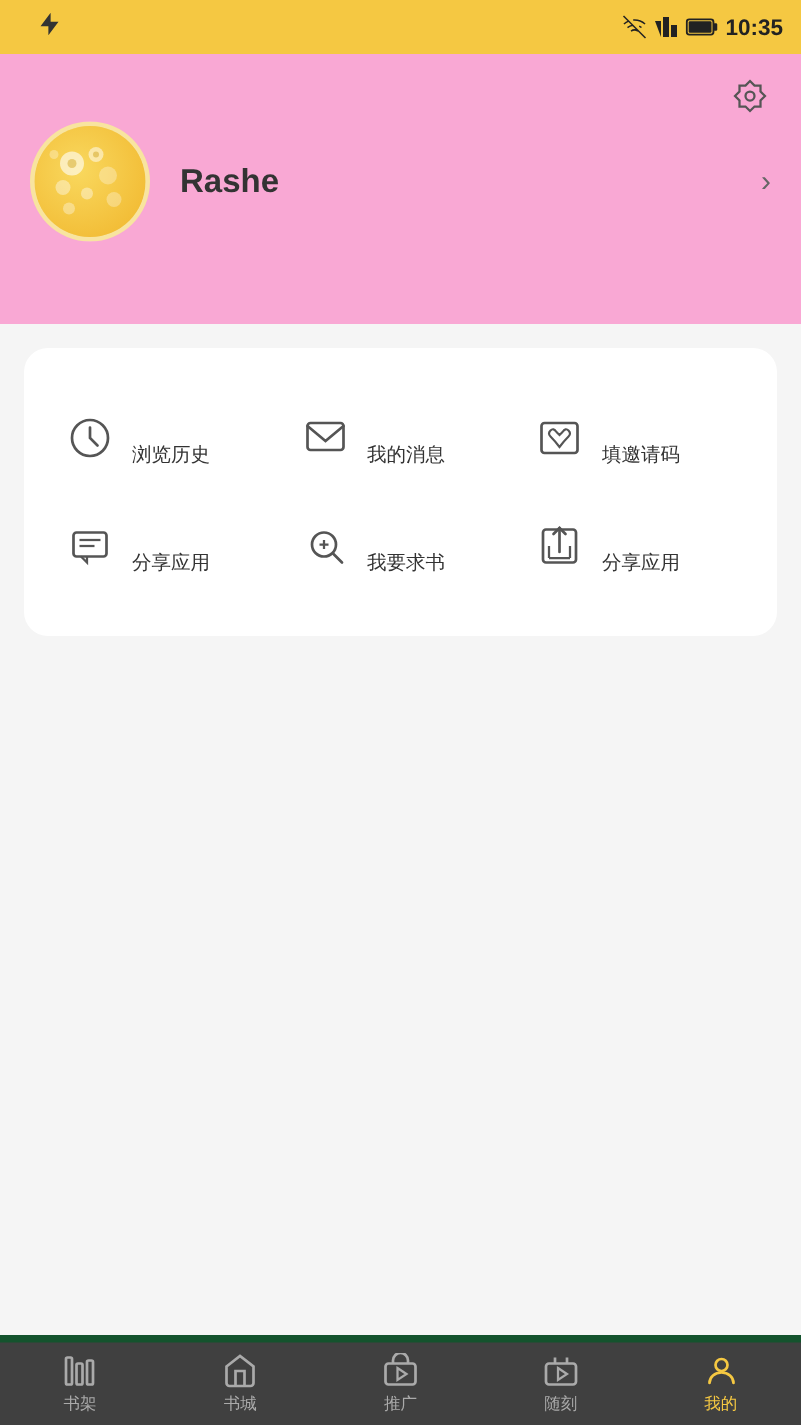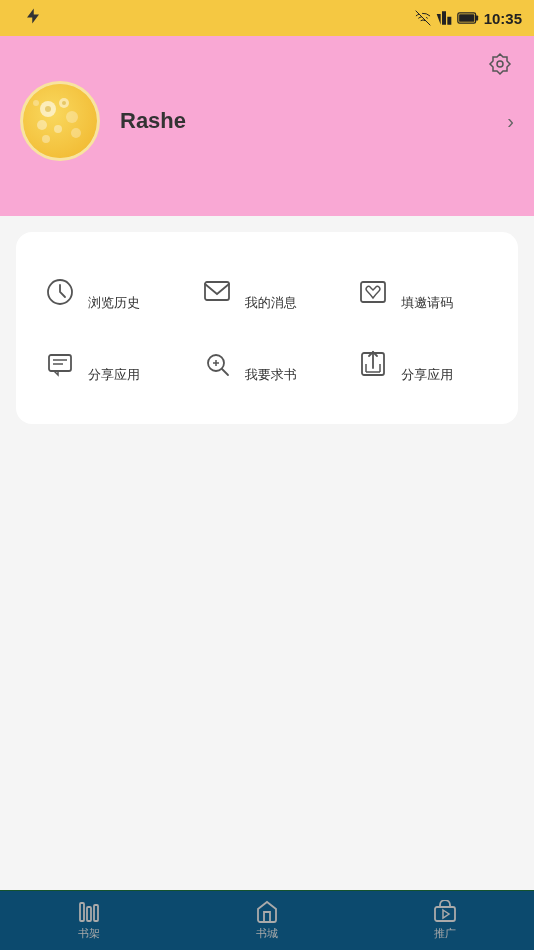--- a/index.html
+++ b/index.html
@@ -126,22 +126,22 @@
       color: #333;
       text-align: center;
     }
 
     
     .bottom-nav {
       position: absolute;
       bottom: 0;
       width: 534px;
       height: 60px;
-      background: #0c4a6e;
-      border-top: 1px solid #14532d;
+      background: #404040;
+      border-top: 5px solid #14532d;
       display: flex;
       align-items: center;
       justify-content: space-around;
     }
     .nav-item {
       display: flex;
       flex-direction: column;
       align-items: center;
       gap: 2px;
       cursor: pointer;
@@ -344,15 +344,35 @@
     <div class="nav-icon">
       <svg viewBox="0 0 24 24">
           <rect x="2" y="7" width="20" height="14" rx="2" stroke="#aaa" stroke-width="1.8" fill="none"></rect>
           <polygon points="10,10 16,14 10,18" stroke="#aaa" stroke-width="1.5" fill="none"></polygon>
           <path d="M7 7V5a5 5 0 0 1 10 0v2" stroke="#aaa" stroke-width="1.8" fill="none"></path>
         </svg>
     </div>
     <span class="nav-label">推广</span>
   </div>
 
-
+  <div class="nav-item">
+    <div class="nav-icon">
+      <svg viewBox="0 0 24 24">
+          <rect x="2" y="7" width="20" height="14" rx="2" stroke="#aaa" stroke-width="1.8" fill="none"></rect>
+          <polygon points="10,10 16,14 10,18" stroke="#aaa" stroke-width="1.5" fill="none"></polygon>
+          <line x1="8" y1="3" x2="8" y2="7" stroke="#aaa" stroke-width="1.8"></line>
+          <line x1="16" y1="3" x2="16" y2="7" stroke="#aaa" stroke-width="1.8"></line>
+        </svg>
+    </div>
+    <span class="nav-label">随刻</span>
+  </div>
+
+  <div class="nav-item">
+    <div class="nav-icon">
+      <svg viewBox="0 0 24 24">
+          <circle cx="12" cy="8" r="4" stroke="#f5c842" stroke-width="1.8" fill="none"></circle>
+          <path d="M4 20c0-4 3.6-7 8-7s8 3 8 7" stroke="#f5c842" stroke-width="1.8" fill="none" stroke-linecap="round"></path>
+        </svg>
+    </div>
+    <span class="nav-label active">我的</span>
+  </div>
 
 </div>
 
 </body></html>

